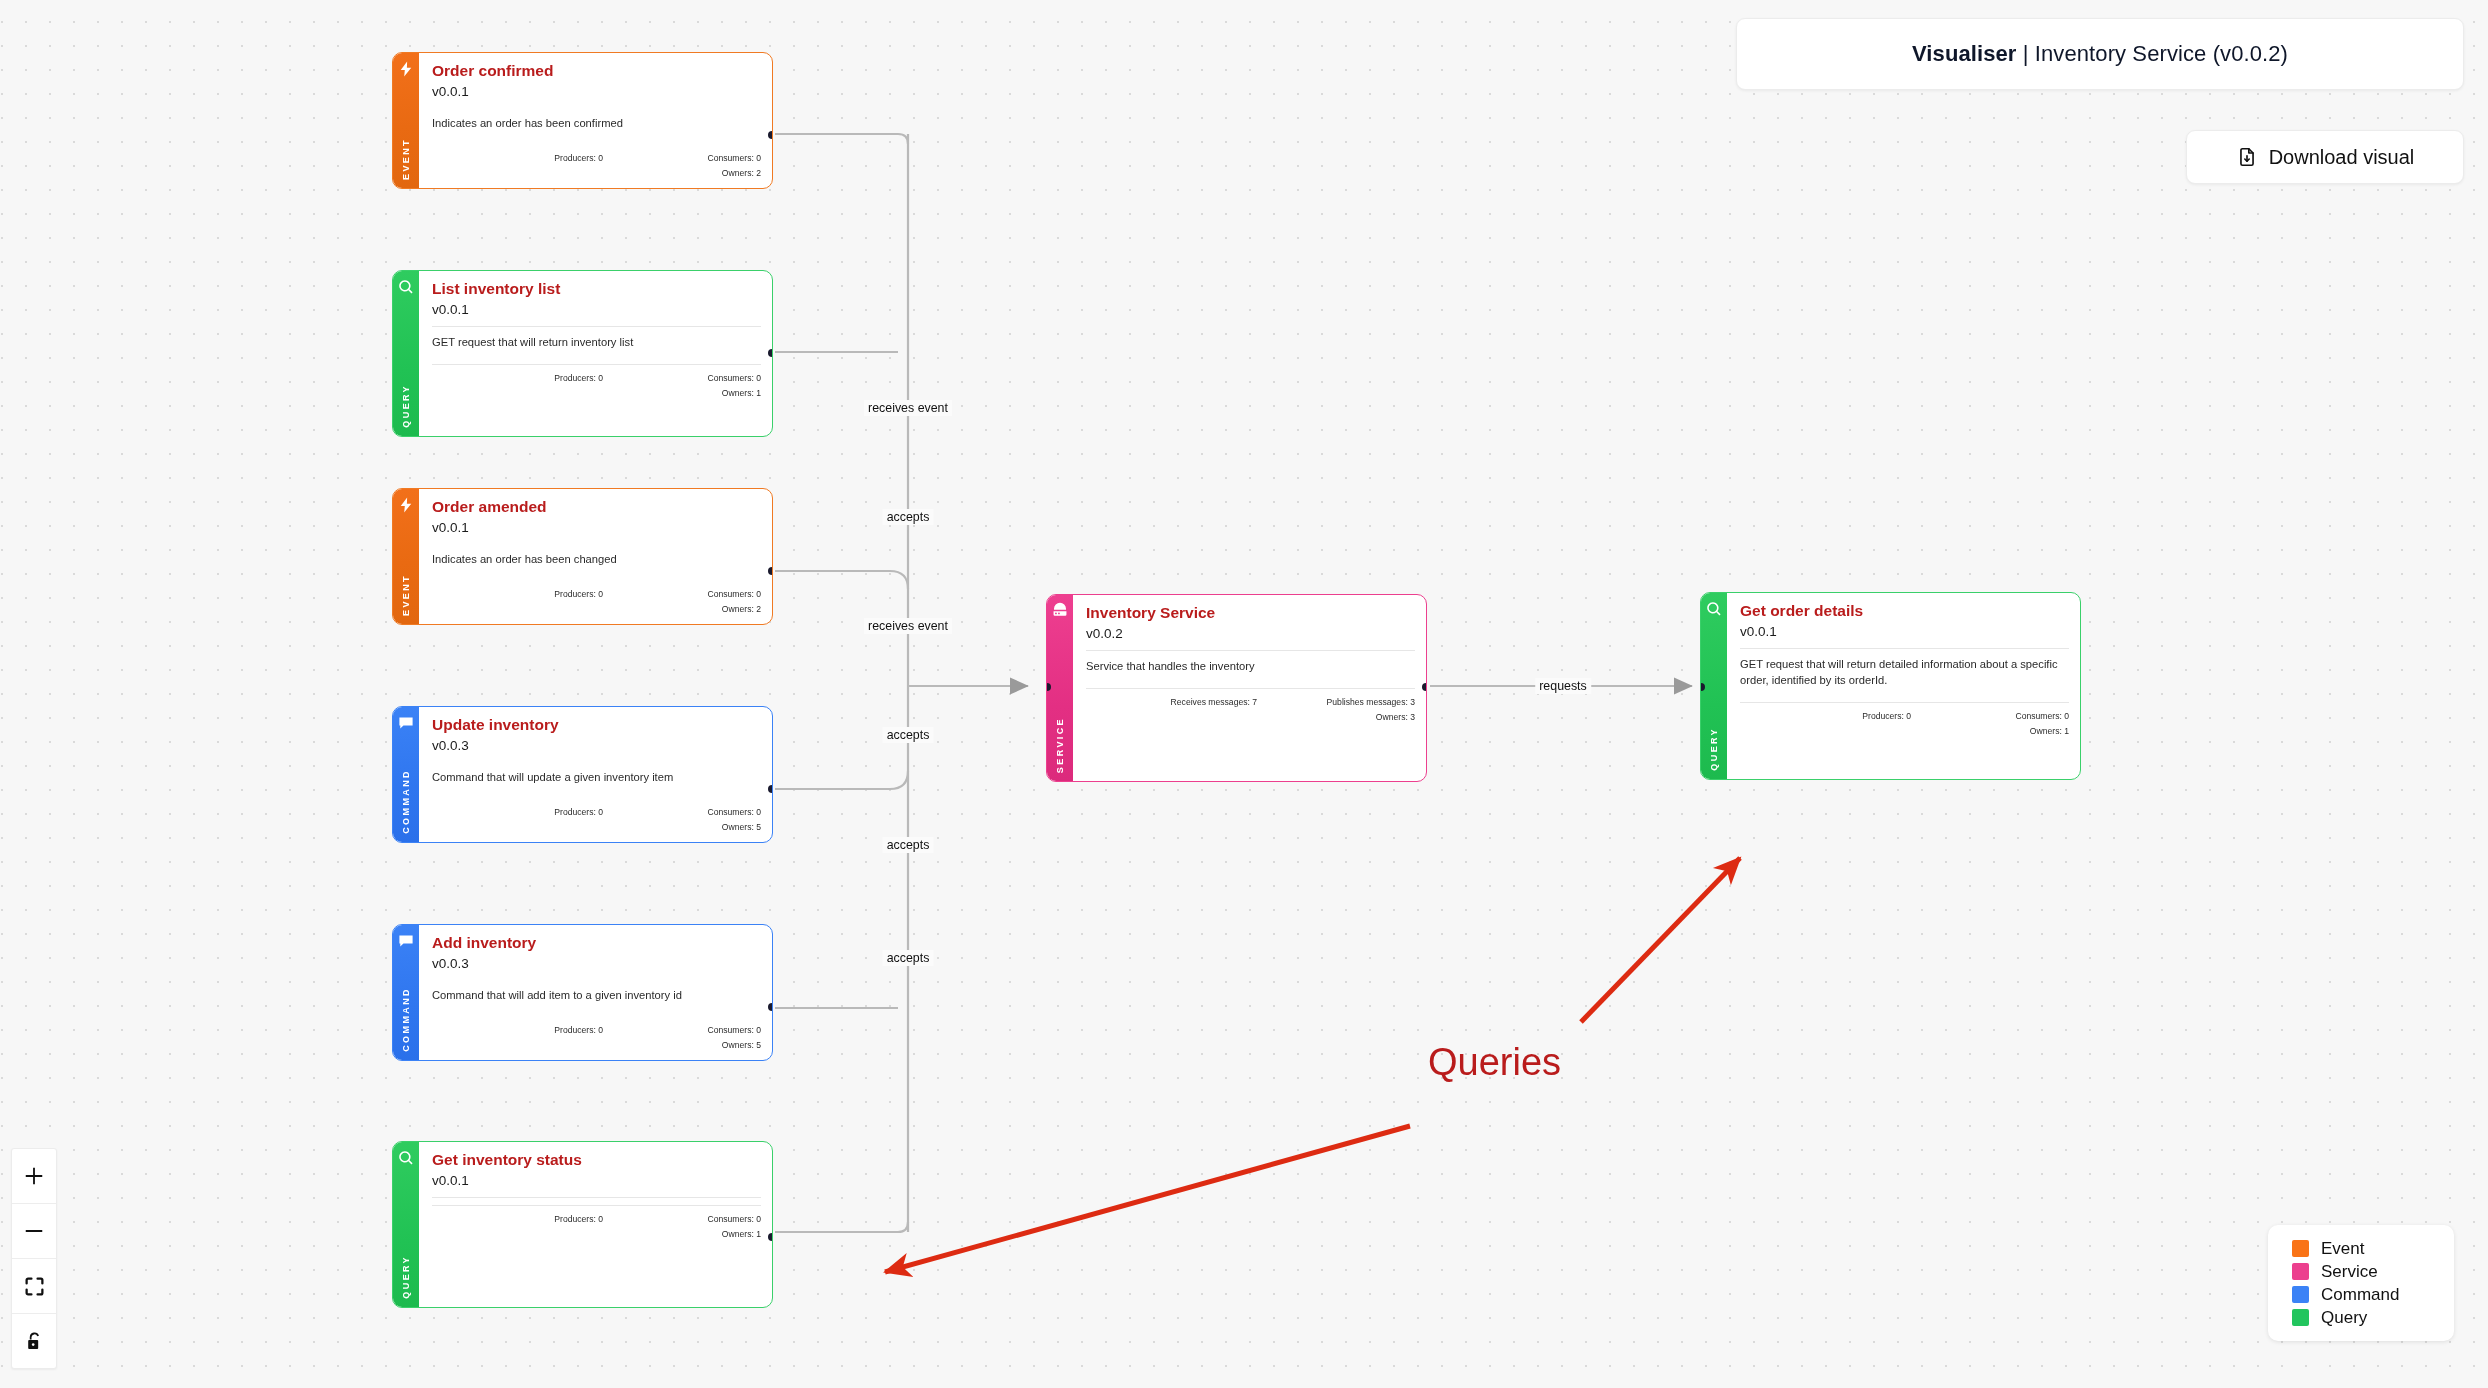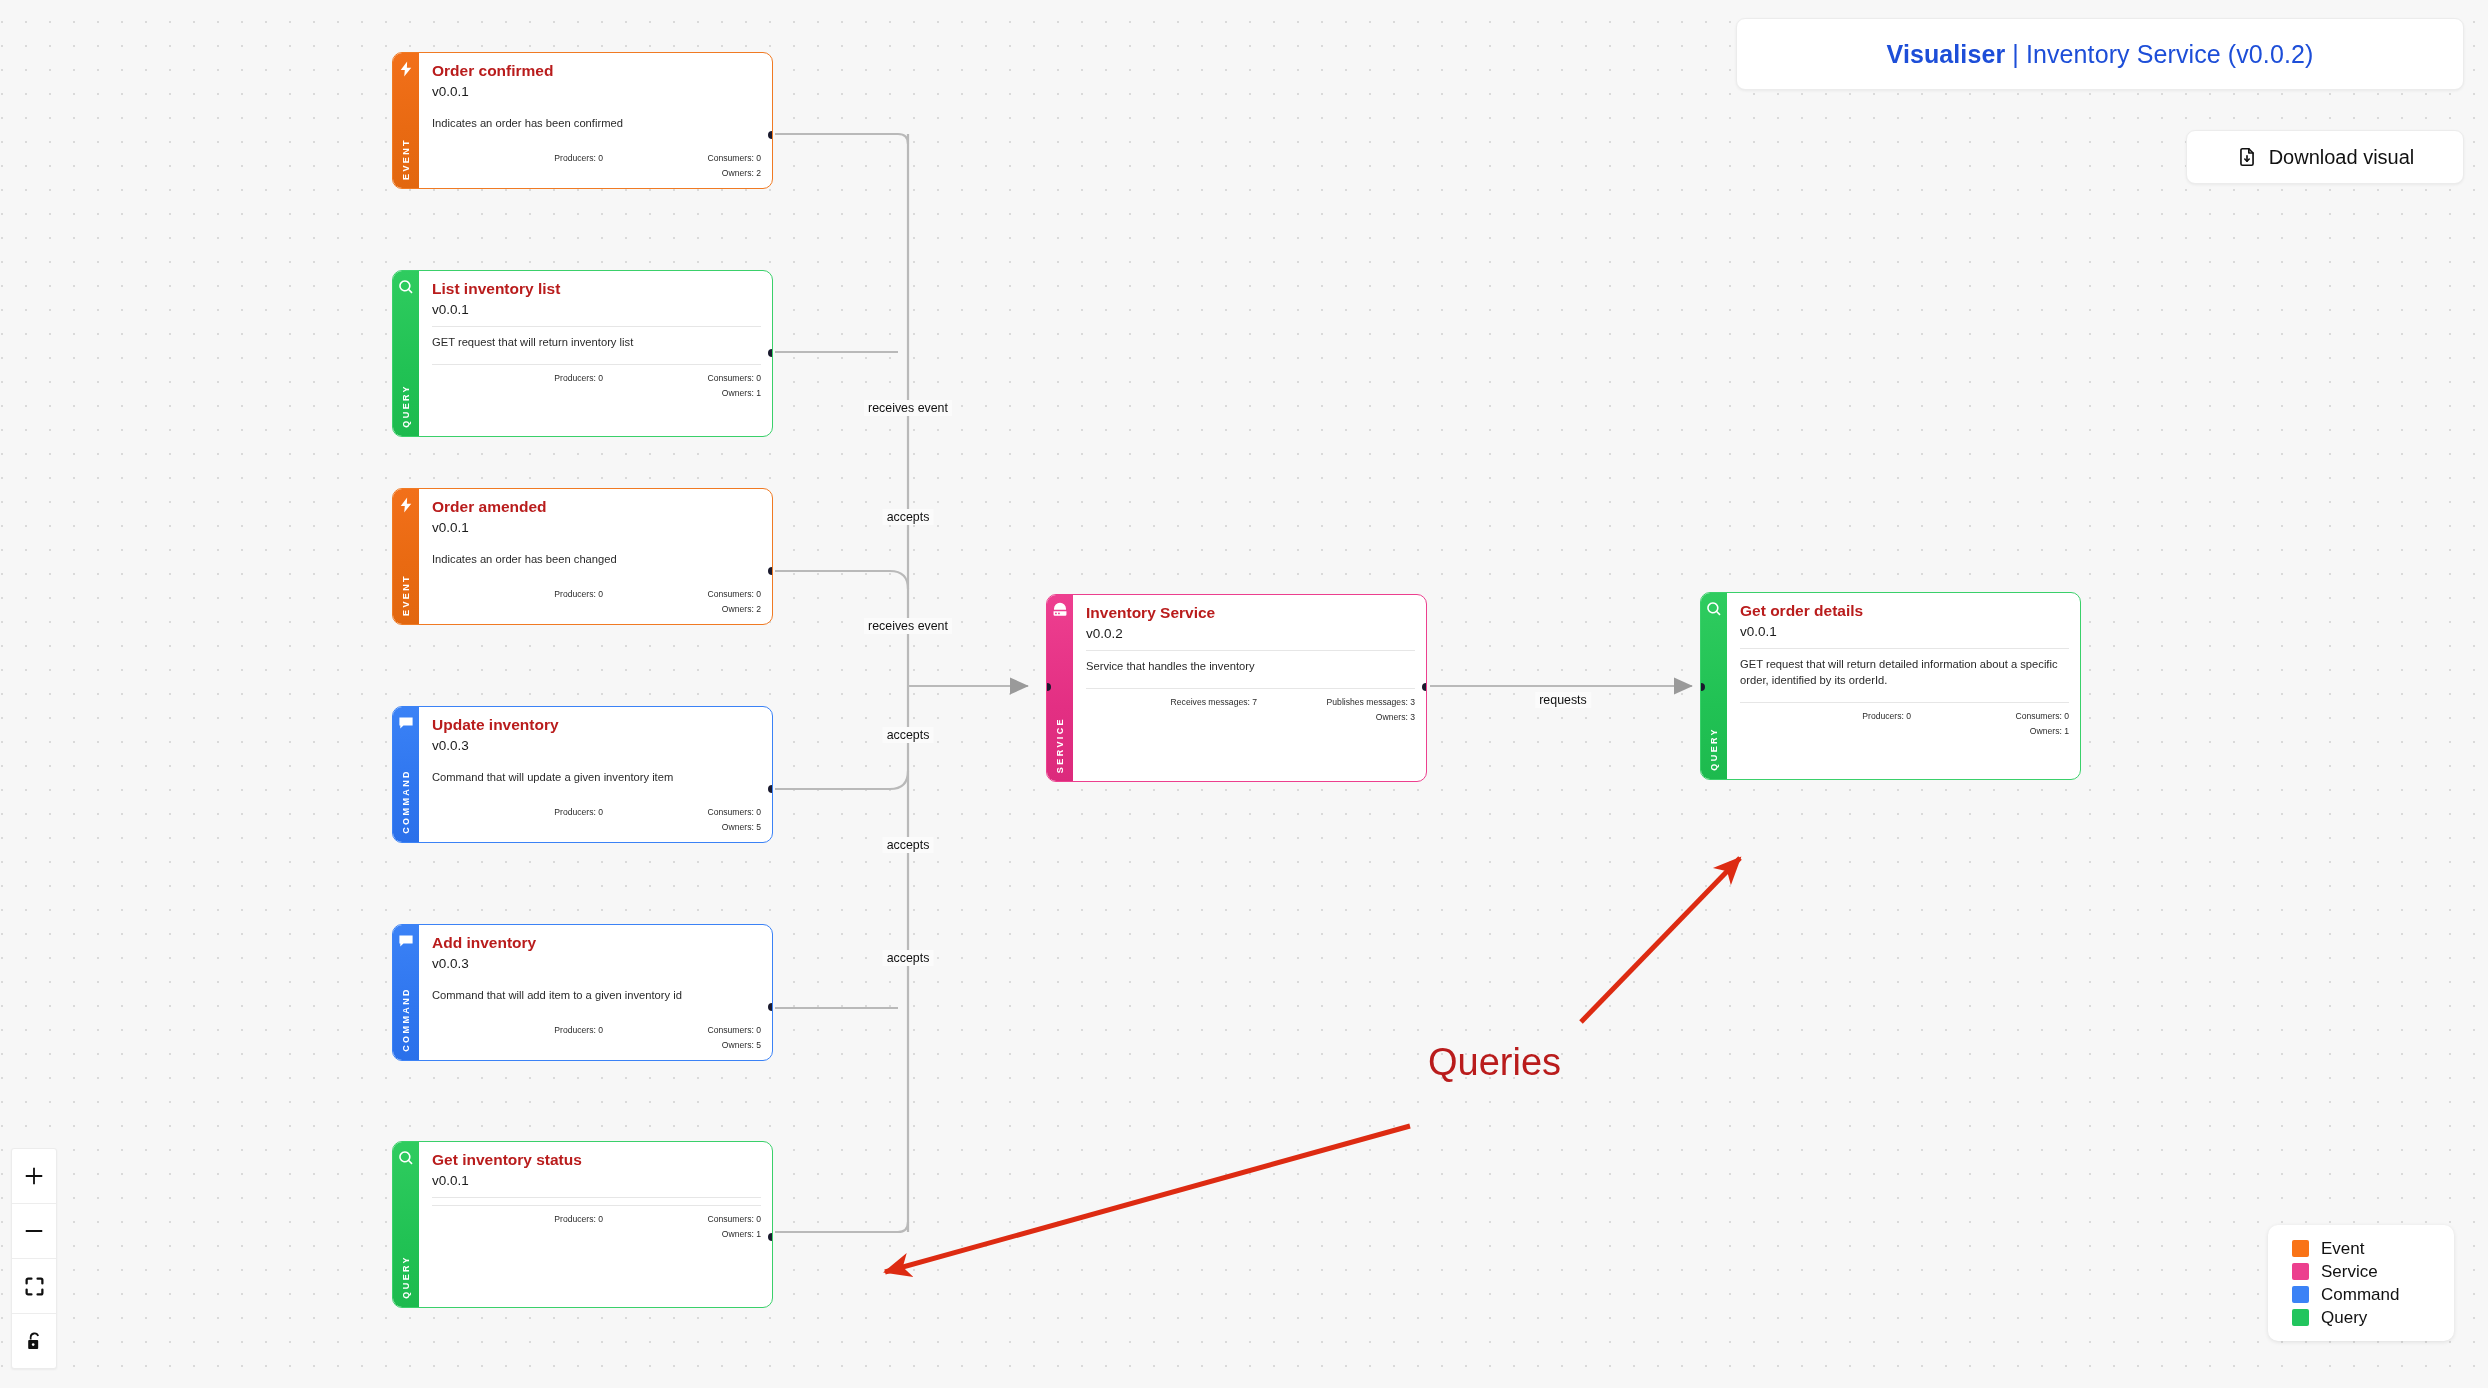--- a/index.html
+++ b/index.html
@@ -74,21 +74,21 @@
     white-space:nowrap;
     transform:translate(-50%,-50%);
   }
 
   
   .panel{
     position:absolute;background:#fff;border:1px solid #ececec;border-radius:9px;
     box-shadow:0 1px 3px rgba(0,0,0,.06);
   }
   #title-panel{left:1736px;top:18px;width:726px;height:70px;display:flex;align-items:center;justify-content:center;}
-  #title-text{font-size:25px;color:#1d4ed8;letter-spacing:.1px;white-space:nowrap;text-align:right;}
+  #title-text{font-size:22px;color:#0f172a;letter-spacing:.1px;white-space:nowrap;text-align:right;}
   #title-text b{font-weight:700;}
   #title-text .sep{font-weight:400;}
 
   #download-btn{
     left:2186px;top:130px;width:276px;height:52px;
     display:flex;align-items:center;justify-content:center;gap:11px;cursor:pointer;
   }
   #download-btn .label{font-size:20px;color:#111;}
   #download-btn svg{width:22px;height:22px;display:block;}
 
@@ -150,21 +150,21 @@
 
   <path d="M1430,686 L1692,686" stroke="#b9b9b9" stroke-width="2.2" fill="none" marker-end="url(#arrowGray)"></path>
 </svg>
 
 <div class="edge-label" style="left:908px;top:408px;">receives event</div>
 <div class="edge-label" style="left:908px;top:517px;">accepts</div>
 <div class="edge-label" style="left:908px;top:626px;">receives event</div>
 <div class="edge-label" style="left:908px;top:735px;">accepts</div>
 <div class="edge-label" style="left:908px;top:845px;">accepts</div>
 <div class="edge-label" style="left:908px;top:958px;">accepts</div>
-<div class="edge-label" style="left:1563px;top:686px;margin-top:14px;">requests</div>
+<div class="edge-label" style="left:1563px;top:686px;">requests</div>
 
 <div class="node event" style="left:392px;top:52px;width:381px;height:137px;">
   <div class="accent event">
     <svg class="glyph" viewBox="0 0 24 24">
         <path d="M13.5 2 L5 13.4 h5.4 L9.6 22 L19 10.2 h-5.8 z"></path>
       </svg>
     <span class="vlabel">EVENT</span>
   </div>
   <div class="body">
     <div class="n-title">Order confirmed</div>

